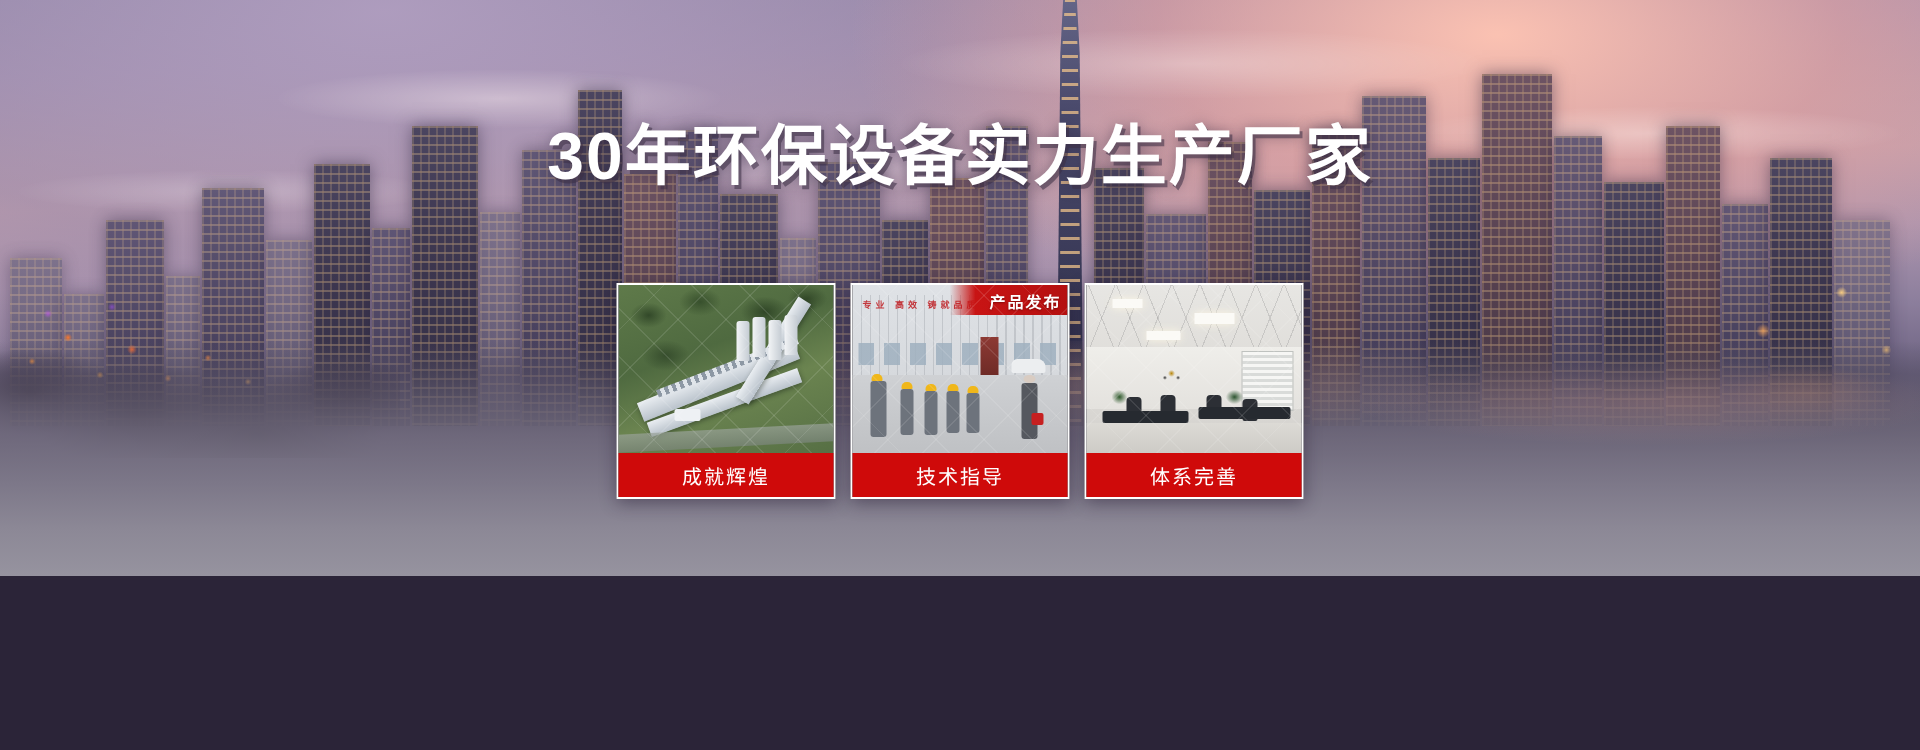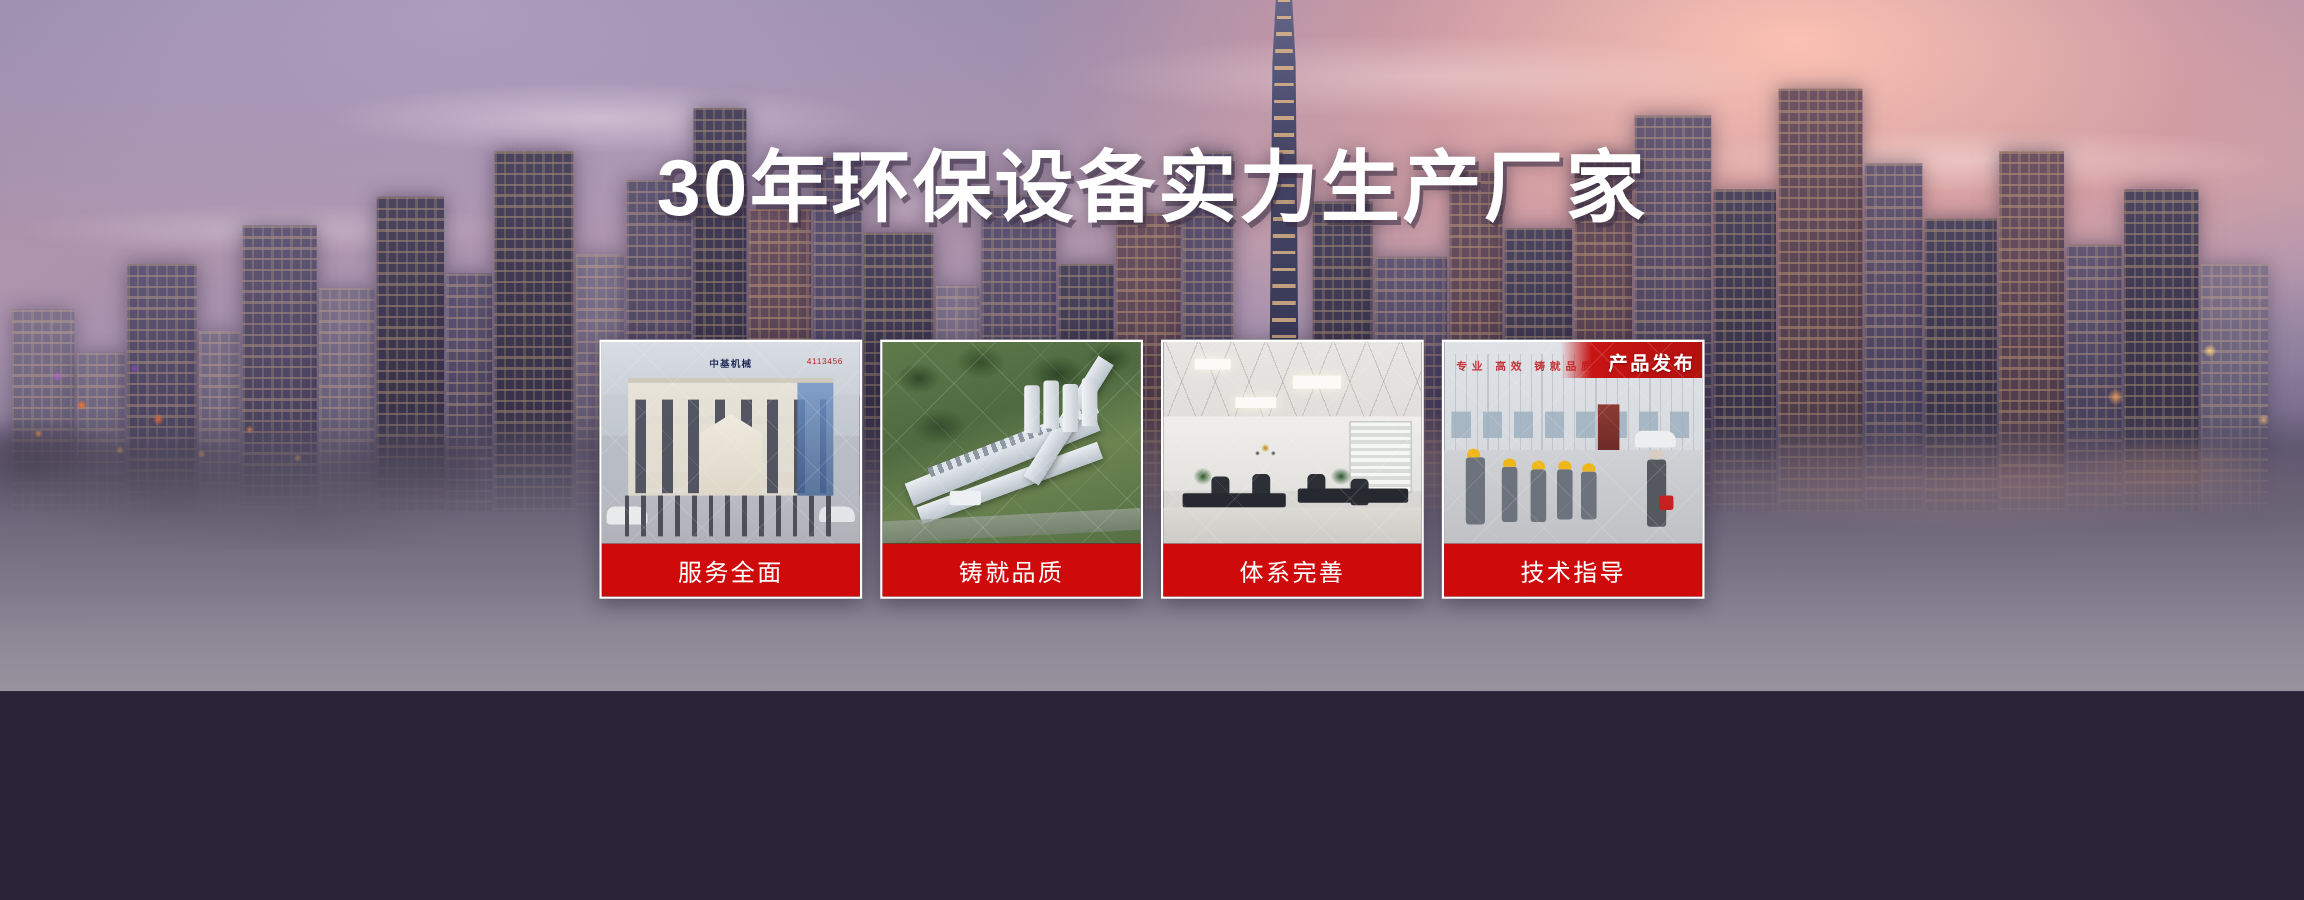--- a/index.html
+++ b/index.html
@@ -409,55 +409,63 @@
   <div class="park-lights"></div>
   <div class="right-glow"></div>
   <div class="water"></div>
   <div class="water-glow"></div>
 
   <div class="headline">30年环保设备实力生产厂家</div>
 
 
   <div class="cards">
 
-    <div class="card">
-      <div class="card-photo">
-        <div class="ph-building">
-          <div class="sky"></div>
-          <div class="facade"></div>
-          <div class="glass"></div>
-          <div class="portico"></div>
-          <div class="sign">中基机械</div>
-          <div class="phone">4113456</div>
-          <div class="ground"></div>
-          <div class="car-l"></div>
-          <div class="car-r"></div>
-          <div class="staff"></div>
-        </div>
-      </div>
-      <div class="card-label">服务全面</div>
-    </div>
 
     <div class="card">
       <div class="card-photo">
         <div class="ph-plant">
           <div class="trees"></div>
           <div class="line l1"></div>
           <div class="line l2"></div>
           <div class="line l3"></div>
           <div class="conv"></div>
           <div class="silo s1"></div>
             <div class="silo s2"></div>
           <div class="silo s3"></div>
             <div class="silo s4"></div>
           <div class="truck"></div>
           <div class="road"></div>
         </div>
       </div>
-      <div class="card-label">铸就品质</div>
+      <div class="card-label">成就辉煌</div>
+    </div>
+
+    <div class="card">
+      <div class="card-photo">
+        <div class="ph-factory">
+          <div class="shed"></div>
+          <div class="slogans">专业 高效
+铸就品质 成就辉煌</div>
+          <div class="windows"></div>
+          <div class="door"></div>
+          <div class="banner-red">
+            <span>产品发布</span>
+          </div>
+          <div class="car"></div>
+          <div class="ground"></div>
+          <div class="worker w1"></div>
+            <div class="worker w2"></div>
+          <div class="worker w3"></div>
+            <div class="worker w4"></div>
+          <div class="worker w5"></div>
+          <div class="lead"></div>
+            <div class="redcase"></div>
+        </div>
+      </div>
+      <div class="card-label">技术指导</div>
     </div>
 
     <div class="card">
       <div class="card-photo">
         <div class="ph-office">
           <div class="ceiling"></div>
           <div class="panel p1"></div>
             <div class="panel p2"></div>
             <div class="panel p3"></div>
           <div class="wall"></div>
@@ -471,39 +479,14 @@
             <div class="chair c4"></div>
           <div class="desk d1"></div>
             <div class="desk d2"></div>
             <div class="desk d3"></div>
           <div class="floor"></div>
         </div>
       </div>
       <div class="card-label">体系完善</div>
     </div>
 
-    <div class="card">
-      <div class="card-photo">
-        <div class="ph-factory">
-          <div class="shed"></div>
-          <div class="slogans">专业 高效
-铸就品质 成就辉煌</div>
-          <div class="windows"></div>
-          <div class="door"></div>
-          <div class="banner-red">
-            <span>产品发布</span>
-          </div>
-          <div class="car"></div>
-          <div class="ground"></div>
-          <div class="worker w1"></div>
-            <div class="worker w2"></div>
-          <div class="worker w3"></div>
-            <div class="worker w4"></div>
-          <div class="worker w5"></div>
-          <div class="lead"></div>
-            <div class="redcase"></div>
-        </div>
-      </div>
-      <div class="card-label">技术指导</div>
-    </div>
-
   </div>
 </div>
 
 </body></html>

